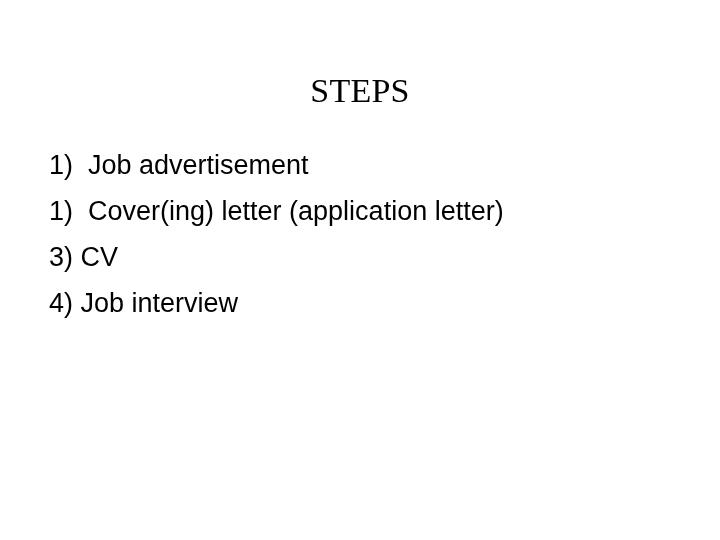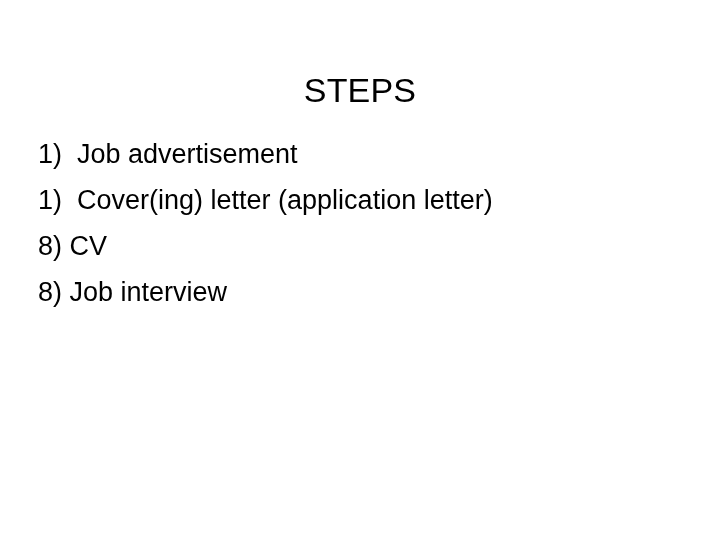--- a/index.html
+++ b/index.html
@@ -28,28 +28,29 @@
     top: 48px;
     left: 0;
     width: 720px;
     text-align: center;
     font-size: 34px;
     font-weight: 400;
     line-height: 1.15;
     letter-spacing: 0.2px;
     color: #000000;
     white-space: pre;
+    font-family: Liberation Serif, serif;
   }
 
   .steps-list {
     position: absolute;
     top: 131px;
     left: 38px;
     width: 650px;
-    margin: 0;
+    margin: 11px;
     padding: 0;
     list-style: none;
   }
 
   .step-item {
     font-size: 27px;
     font-weight: 400;
     line-height: 46px;
     color: #000000;
     white-space: pre;
@@ -58,17 +59,17 @@
 </head>
 <body>
 
 <div class="slide">
 
   <h1 class="slide-title">STEPS</h1>
 
   <ul class="steps-list">
     <li class="step-item">1)  Job advertisement</li>
     <li class="step-item">1)  Cover(ing) letter (application letter)</li>
-    <li class="step-item">8) CV</li>
-    <li class="step-item">8) Job interview</li>
+    <li class="step-item">3) CV</li>
+    <li class="step-item">4) Job interview</li>
   </ul>
 
 </div>
 
 </body></html>

